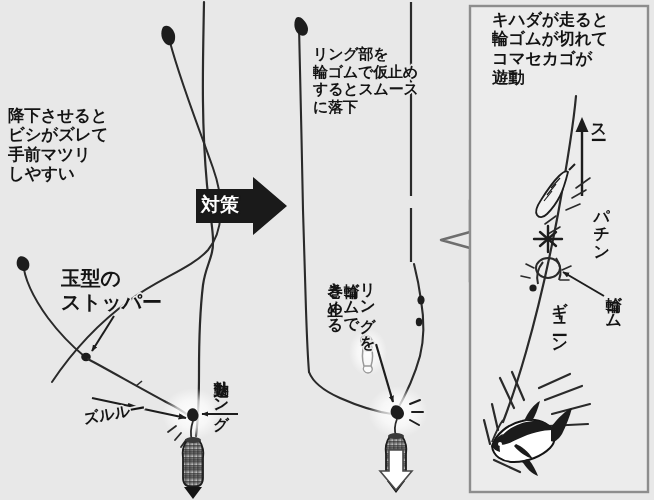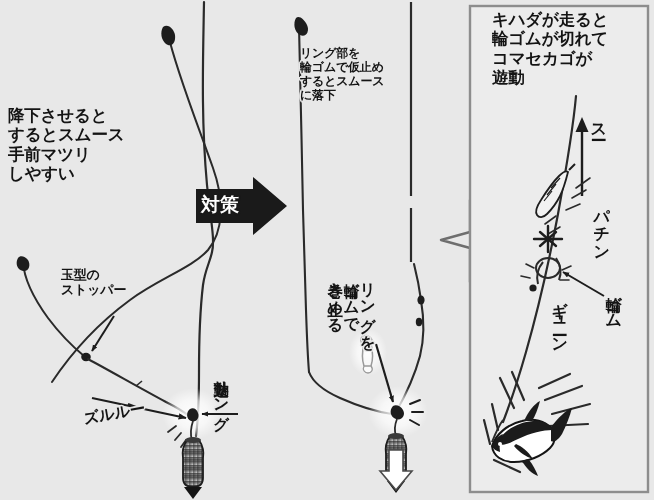--- a/index.html
+++ b/index.html
@@ -42,26 +42,26 @@
       1.2px 1.2px 0 #ececec, -1.2px 1.2px 0 #ececec,
       1.2px -1.2px 0 #ececec, -1.2px -1.2px 0 #ececec;
   }
   .vtxt {
     writing-mode: vertical-rl;
     text-orientation: upright;
     line-height: 1.05;
   }
   
   #cap-left   { left: 8px;   top: 106px;  font-size: 16.5px; }
-  #cap-stopper{ left: 61px;  top: 267px;  font-size: 13px; }
+  #cap-stopper{ left: 61px;  top: 267px;  font-size: 20px; }
   #cap-zururu { left: 82px;  top: 410px;  font-size: 15.5px;
                 transform: rotate(-10deg); transform-origin: 0 0; }
   #cap-yudo   { left: 213px; top: 370px;  font-size: 15.5px; }
   
-  #cap-mid    { left: 300px; top: 46px;   font-size: 12px; }
+  #cap-mid    { left: 313px; top: 46px;   font-size: 15px; }
   #cap-maki   { left: 327px; top: 272px;  font-size: 15.5px; }
   
   #taisaku-label {
     position: absolute;
     left: 201px; top: 192px;
     font-size: 19px;
     font-weight: 700;
     color: #ffffff;
     letter-spacing: 0px;
     white-space: pre;
@@ -326,21 +326,21 @@
         <path d="M492 446 C494 440, 498 436, 503 434 C500 440, 499 446, 500 452
                  C496 451, 493 449, 492 446 Z" fill="#1b1b1b"></path>
         <circle cx="500" cy="444" r="2" fill="#ffffff"></circle>
 
         <path d="M492 442 C496 432, 500 424, 503 420" fill="none" stroke="#2a2a2a" stroke-width="2"></path>
       </g>
     </g>
   </svg>
 
   <div class="txt" id="cap-left">降下させると
-するとスムース
+ビシがズレて
 手前マツリ
 しやすい</div>
 
   <div class="txt" id="cap-stopper">玉型の
 ストッパー</div>
 
   <div class="txt" id="cap-zururu">ズルルー</div>
 
   <div class="txt vtxt" id="cap-yudo">遊動リング</div>
 

